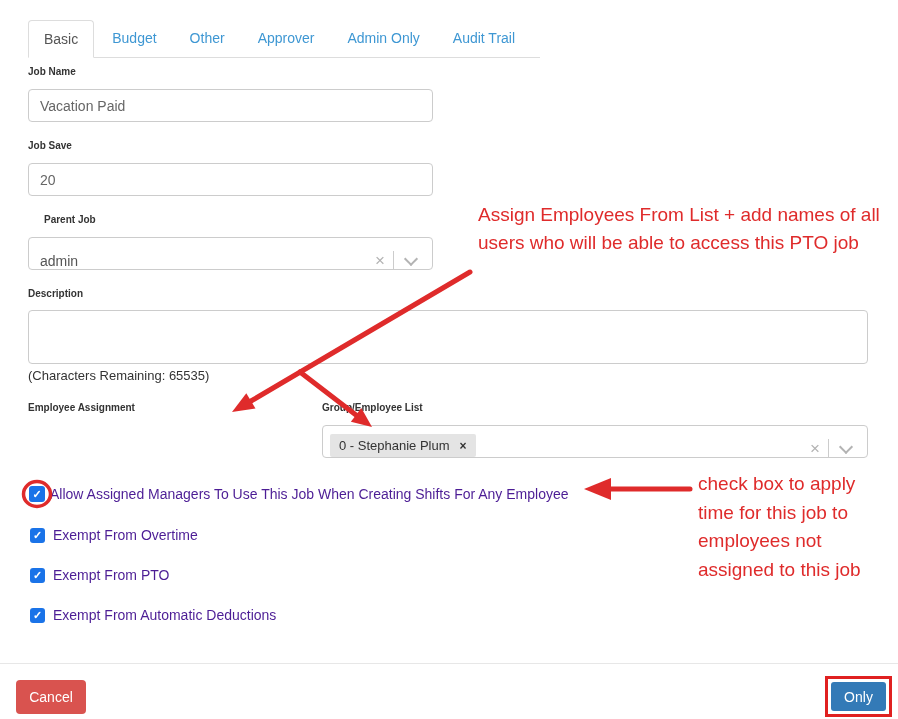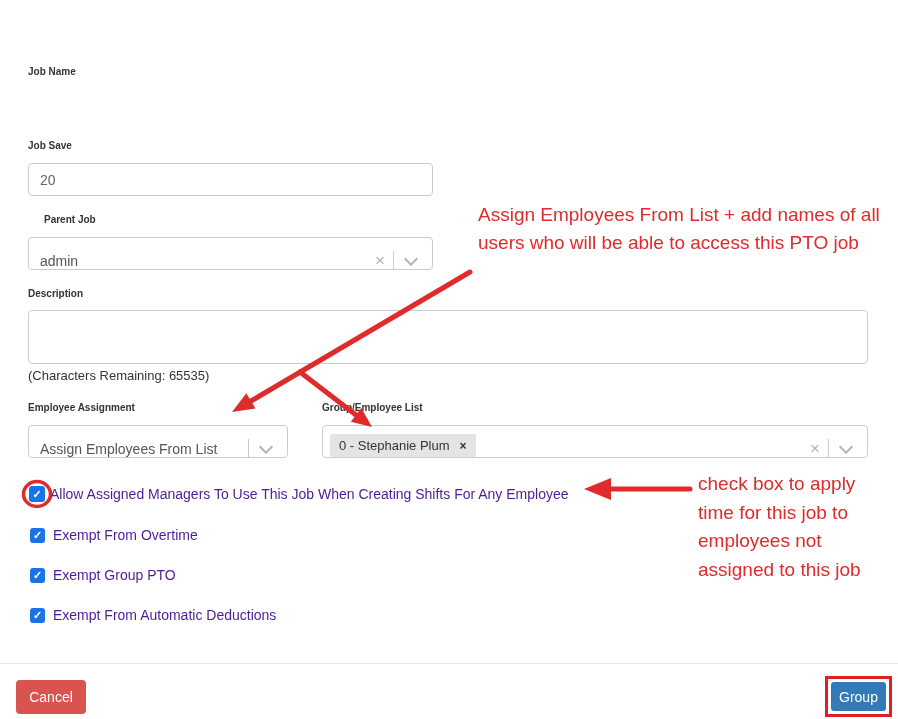--- a/index.html
+++ b/index.html
@@ -51,48 +51,50 @@
   .note{position:absolute;color:#df2b2b;font-size:19px;line-height:28px;}
   .note-top{left:478px;top:201px;width:402px;}
   .note-right{left:698px;top:470px;width:188px;line-height:28.5px;}
   #anno-overlay{position:absolute;left:0;top:0;width:898px;height:719px;pointer-events:none;}
 </style>
 </head>
 <body>
 
 <div id="app">
 
+  <div class="tabs">
+    <div class="tab active">Basic</div>
+    <div class="tab">Budget</div>
+    <div class="tab">Other</div>
+    <div class="tab">Approver</div>
+    <div class="tab">Admin Only</div>
+    <div class="tab">Audit Trail</div>
+  </div>
 
   <div class="flabel" style="left:28px;top:66px;">Job Name</div>
+  <input class="tinput" style="left: 28px; top: 89px; width: 405px;" value="Vacation Paid">
 
   <div class="flabel" style="left:28px;top:140px;">Job Save</div>
   <input class="tinput" style="left: 28px; top: 163px; width: 405px;" value="20">
 
   <div class="flabel" style="left:44px;top:214px;text-align:right;">Parent Job</div>
   <div class="cselect" style="left:28px;top:237px;width:405px;">
     <span class="val">admin</span>
     <span class="controls">
       <span class="clear-x">×</span>
       <span class="vdiv"></span>
       <span class="chev"></span>
     </span>
   </div>
 
   <div class="flabel" style="left:28px;top:288px;">Description</div>
   <textarea class="tinput" style="left: 28px; top: 310px; width: 840px; height: 54px;"></textarea>
   <div class="hint" style="left:28px;top:368px;">(Characters Remaining: 65535)</div>
 
   <div class="flabel" style="left:28px;top:402px;">Employee Assignment</div>
-  <div class="cselect" style="left:28px;top:425px;width:260px;">
-    <span class="val">Assign Employees From List</span>
-    <span class="controls">
-      <span class="vdiv"></span>
-      <span class="chev"></span>
-    </span>
-  </div>
 
   <div class="flabel" style="left:322px;top:402px;">Group/Employee List</div>
   <div class="cselect" style="left:322px;top:425px;width:546px;">
     <span class="tag">
       <span>0 - Stephanie Plum</span>
       <span class="tag-x">×</span>
     </span>
     <span class="controls">
       <span class="clear-x">×</span>
       <span class="vdiv"></span>
@@ -103,31 +105,31 @@
   <div class="cbrow" style="left:29px;top:486px;">
     <span class="cbox" style="width:16px;height:16px;">✓</span>
     <span class="cblabel" style="margin-left:5px;">Allow Assigned Managers To Use This Job When Creating Shifts For Any Employee</span>
   </div>
   <div class="cbrow" style="left:30px;top:527px;">
     <span class="cbox">✓</span>
     <span class="cblabel">Exempt From Overtime</span>
   </div>
   <div class="cbrow" style="left:30px;top:567px;">
     <span class="cbox">✓</span>
-    <span class="cblabel">Exempt Group PTO</span>
+    <span class="cblabel">Exempt From PTO</span>
   </div>
   <div class="cbrow" style="left:30px;top:607px;">
     <span class="cbox">✓</span>
     <span class="cblabel">Exempt From Automatic Deductions</span>
   </div>
 
   <div class="footer-divider"></div>
   <button class="btn btn-cancel">Cancel</button>
   <div class="save-outline">
-    <button class="btn btn-save">Group</button>
+    <button class="btn btn-save">Only</button>
   </div>
 
   <div class="note note-top">Assign Employees From List + add names of all users who will be able to access this PTO job</div>
   <div class="note note-right">check box to apply time for this job to employees not assigned to this job</div>
 
   <svg id="anno-overlay" viewBox="0 0 898 719">
 
     <line x1="470" y1="272" x2="251" y2="401" stroke="#df2b2b" stroke-width="5" stroke-linecap="round"></line>
     <polygon points="232,412 246.3,393.2 255.5,408.6" fill="#df2b2b"></polygon>
 

